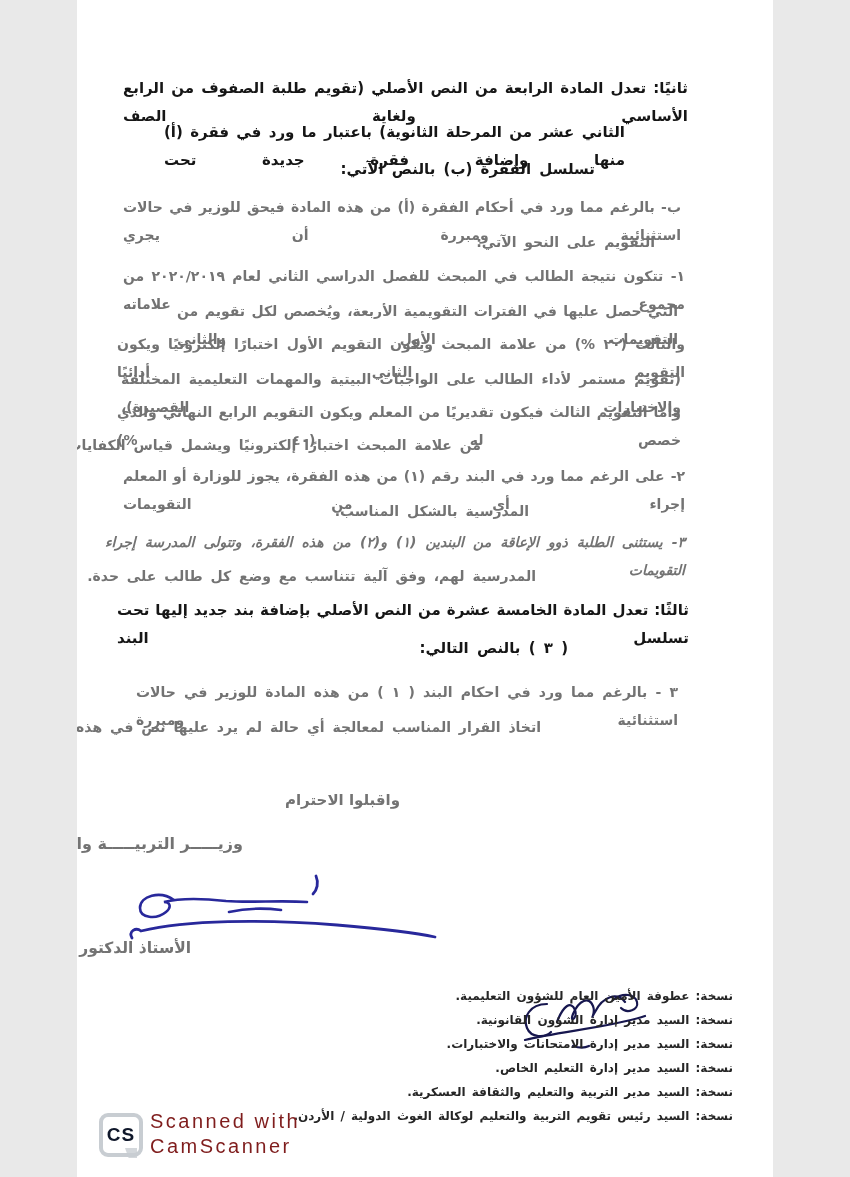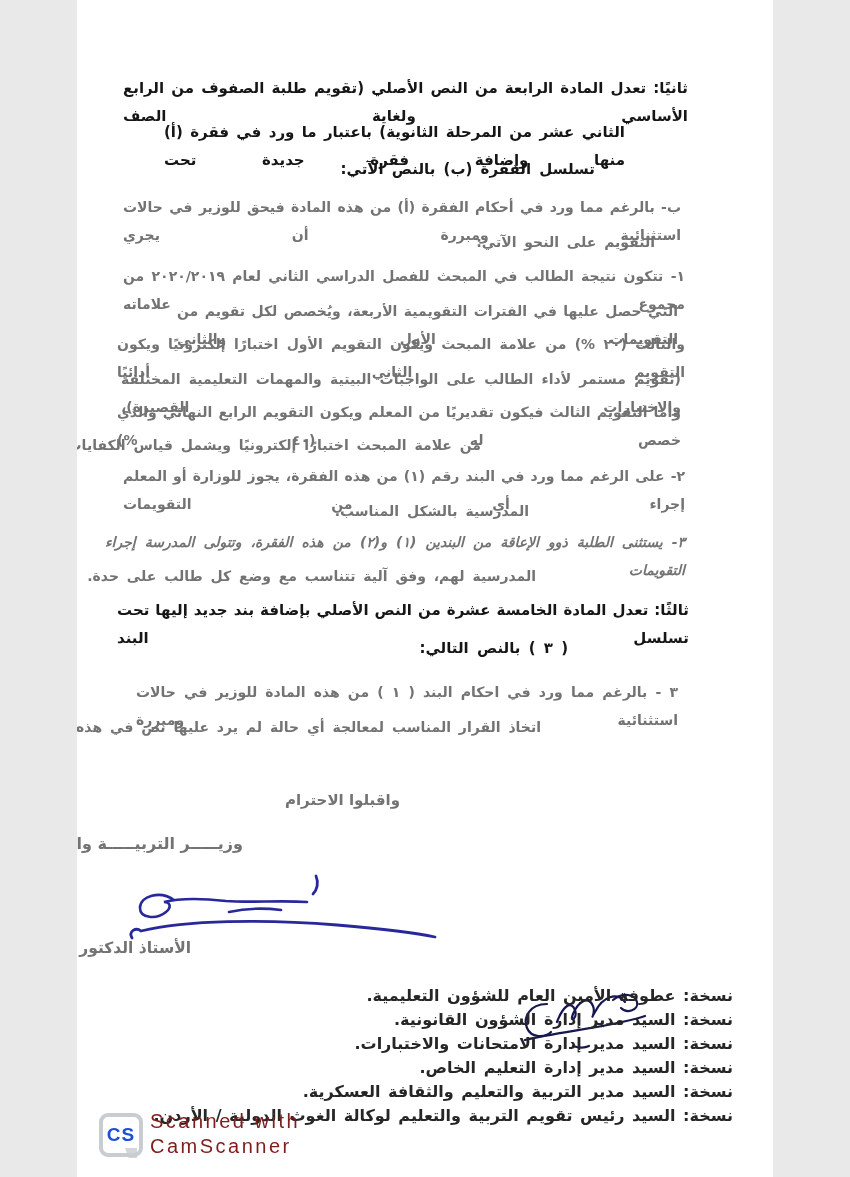--- a/index.html
+++ b/index.html
@@ -44,32 +44,32 @@
 
   .ink-svg { position:absolute; }
   .sig-minister  { left:40px;  top:864px;  width:330px; height:84px; }
   .sig-secondary { left:440px; top:982px;  width:140px; height:80px; }
   .sig-initials  { left:732px; top:944px;  width:78px;  height:56px; }
   .sig-edge      { left:836px; top:1006px; width:14px;  height:34px; }
 
   
   .copy {
     position:absolute; right:40px; direction:rtl; white-space:nowrap;
-    color:#262626; font-weight:700; font-size:16px; line-height:16px;
+    color:#262626; font-weight:700; font-size:12px; line-height:16px;
     word-spacing:2px;
   }
   .c1 { top:988px; } .c2 { top:1012px; } .c3 { top:1036px; }
   .c4 { top:1060px; } .c5 { top:1084px; } .c6 { top:1108px; }
 
   
   .cs-box {
     position:absolute; left:22px; top:1113px; width:36px; height:36px;
     border:4px solid #c8cdd2; border-radius:9px;
     display:flex; align-items:center; justify-content:center;
-    color:#1d4ed8; font-family:"Liberation Sans", sans-serif;
+    color:#0f172a; font-family:"Liberation Sans", sans-serif;
     font-weight:bold; font-size:19px; letter-spacing:1px;
   }
   .cs-fold {
     position:absolute; left:48px; top:1148px; width:12px; height:10px;
     background:#c8cdd2; clip-path:polygon(0 0, 100% 0, 100% 100%, 30% 100%);
     opacity:.8;
   }
   .cs-line {
     position:absolute; left:73px; color:#7f1d1d;
     font-family:"Liberation Sans", sans-serif; font-size:20px;

